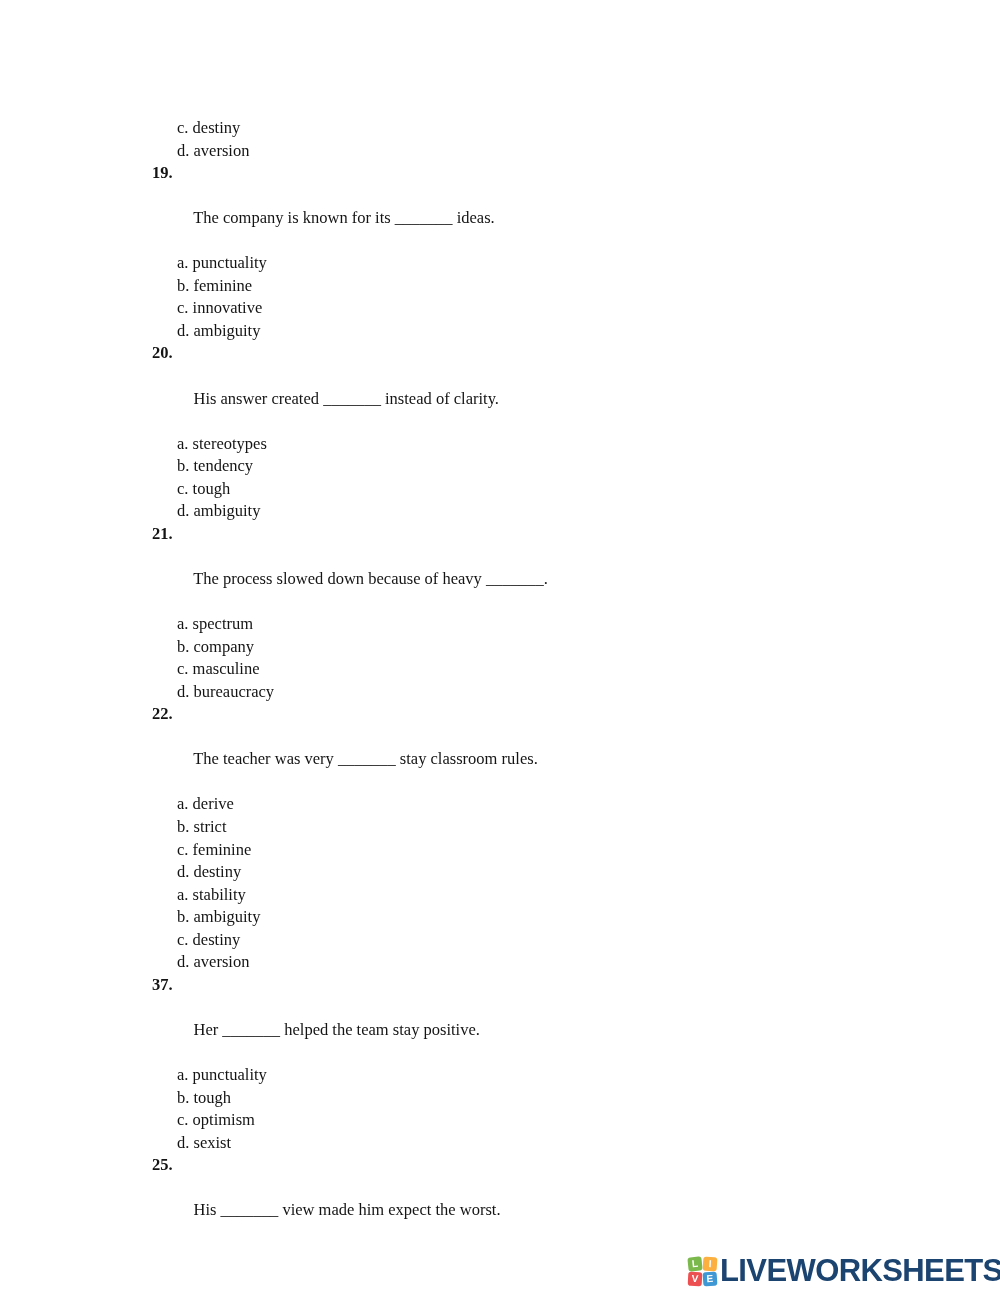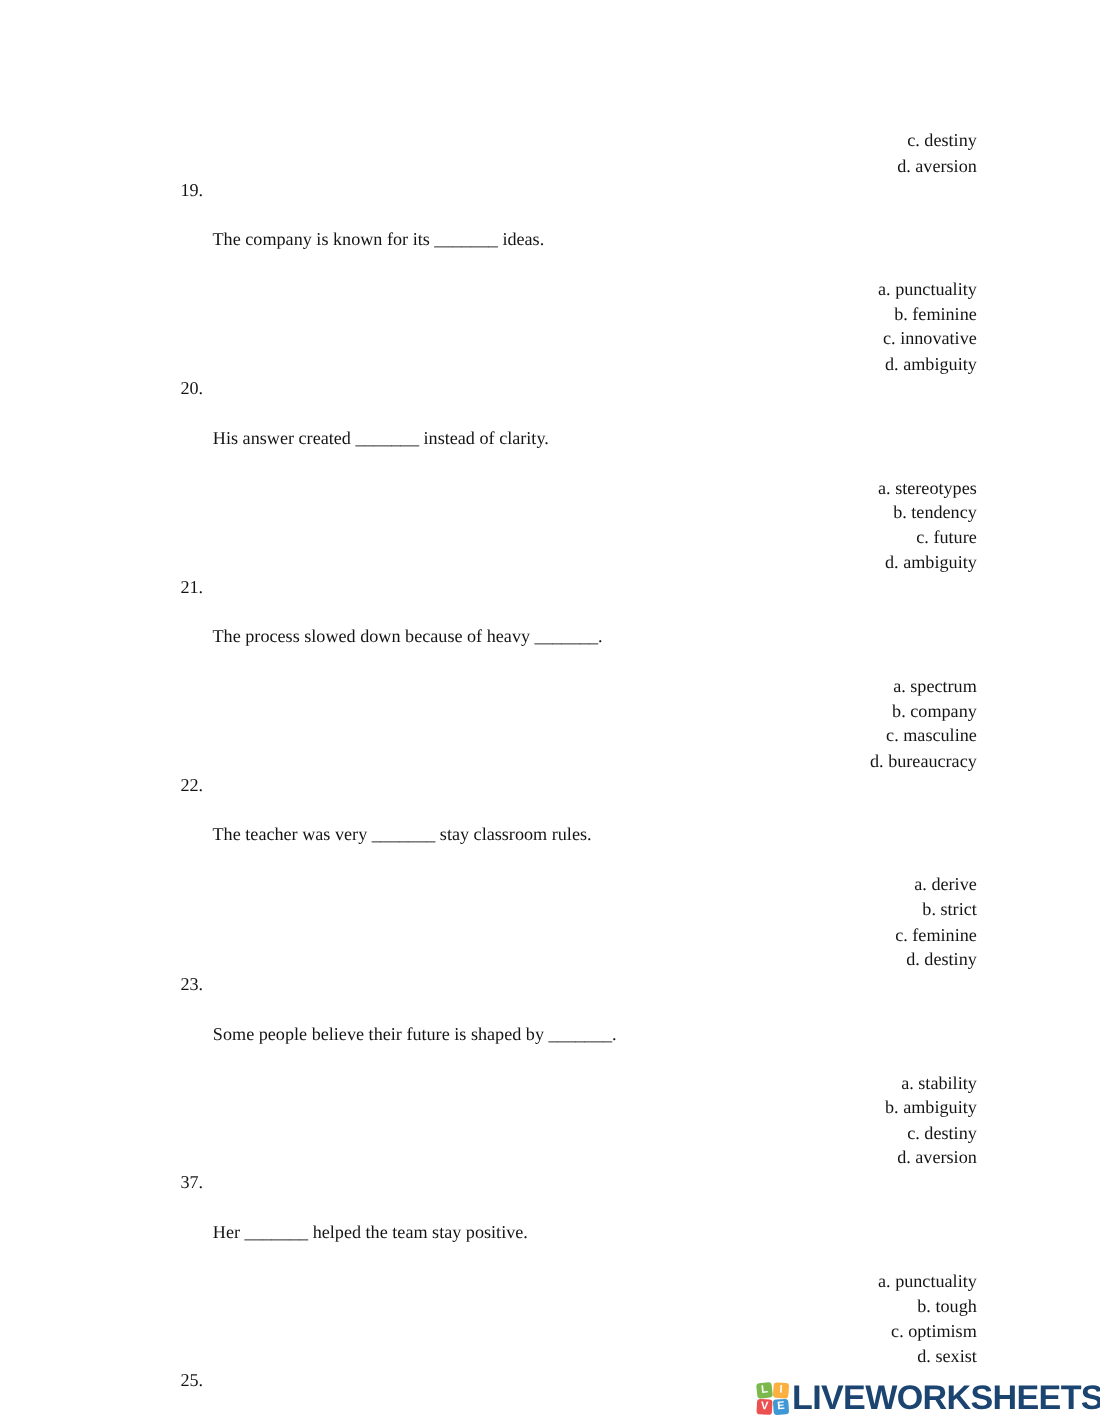--- a/index.html
+++ b/index.html
@@ -6,23 +6,23 @@
   html, body { background:#ffffff; }
   body {
     width:1000px; height:1294px; position:relative; overflow:hidden;
     font-family:"Liberation Serif", serif;
   }
   .content {
     position:absolute; left:148px; top:117px; width:740px;
     font-size:16.5px; line-height:22.55px; color:#141414;
   }
   .line { white-space:pre; }
-  .opt { padding-left:29px;text-align:right; }
+  .opt { padding-left:29px; }
   .q { position:relative; padding-left:29px; }
-  .num { position:absolute; left:16px; top:0; }
+  .num { position:absolute; left:4px; top:0;font-weight:bold; }
   .footer {
     position:absolute; left:688px; top:1252px; height:36px;
     display:flex; align-items:center; gap:3px;
   }
   .logo-grid {
     display:grid; grid-template-columns:14px 14px; grid-auto-rows:14px;
     gap:1px; margin-top:2px;
   }
   .tile {
     border-radius:3px; color:#ffffff;
@@ -54,45 +54,41 @@
   <div class="line opt">b. feminine</div>
   <div class="line opt">c. innovative</div>
   <div class="line opt">d. ambiguity</div>
 
   <div class="line q">
     <span class="num">20.</span>
     <span>His answer created _______ instead of clarity.</span>
   </div>
   <div class="line opt">a. stereotypes</div>
   <div class="line opt">b. tendency</div>
-  <div class="line opt">c. future</div>
+  <div class="line opt">c. tough</div>
   <div class="line opt">d. ambiguity</div>
 
   <div class="line q">
     <span class="num">21.</span>
     <span>The process slowed down because of heavy _______.</span>
   </div>
   <div class="line opt">a. spectrum</div>
   <div class="line opt">b. company</div>
   <div class="line opt">c. masculine</div>
   <div class="line opt">d. bureaucracy</div>
 
   <div class="line q">
     <span class="num">22.</span>
     <span>The teacher was very _______ stay classroom rules.</span>
   </div>
   <div class="line opt">a. derive</div>
   <div class="line opt">b. strict</div>
   <div class="line opt">c. feminine</div>
   <div class="line opt">d. destiny</div>
 
-  <div class="line q">
-    <span class="num">23.</span>
-    <span>Some people believe their future is shaped by _______.</span>
-  </div>
   <div class="line opt">a. stability</div>
   <div class="line opt">b. ambiguity</div>
   <div class="line opt">c. destiny</div>
   <div class="line opt">d. aversion</div>
 
   <div class="line q">
     <span class="num">37.</span>
     <span>Her _______ helped the team stay positive.</span>
   </div>
   <div class="line opt">a. punctuality</div>

